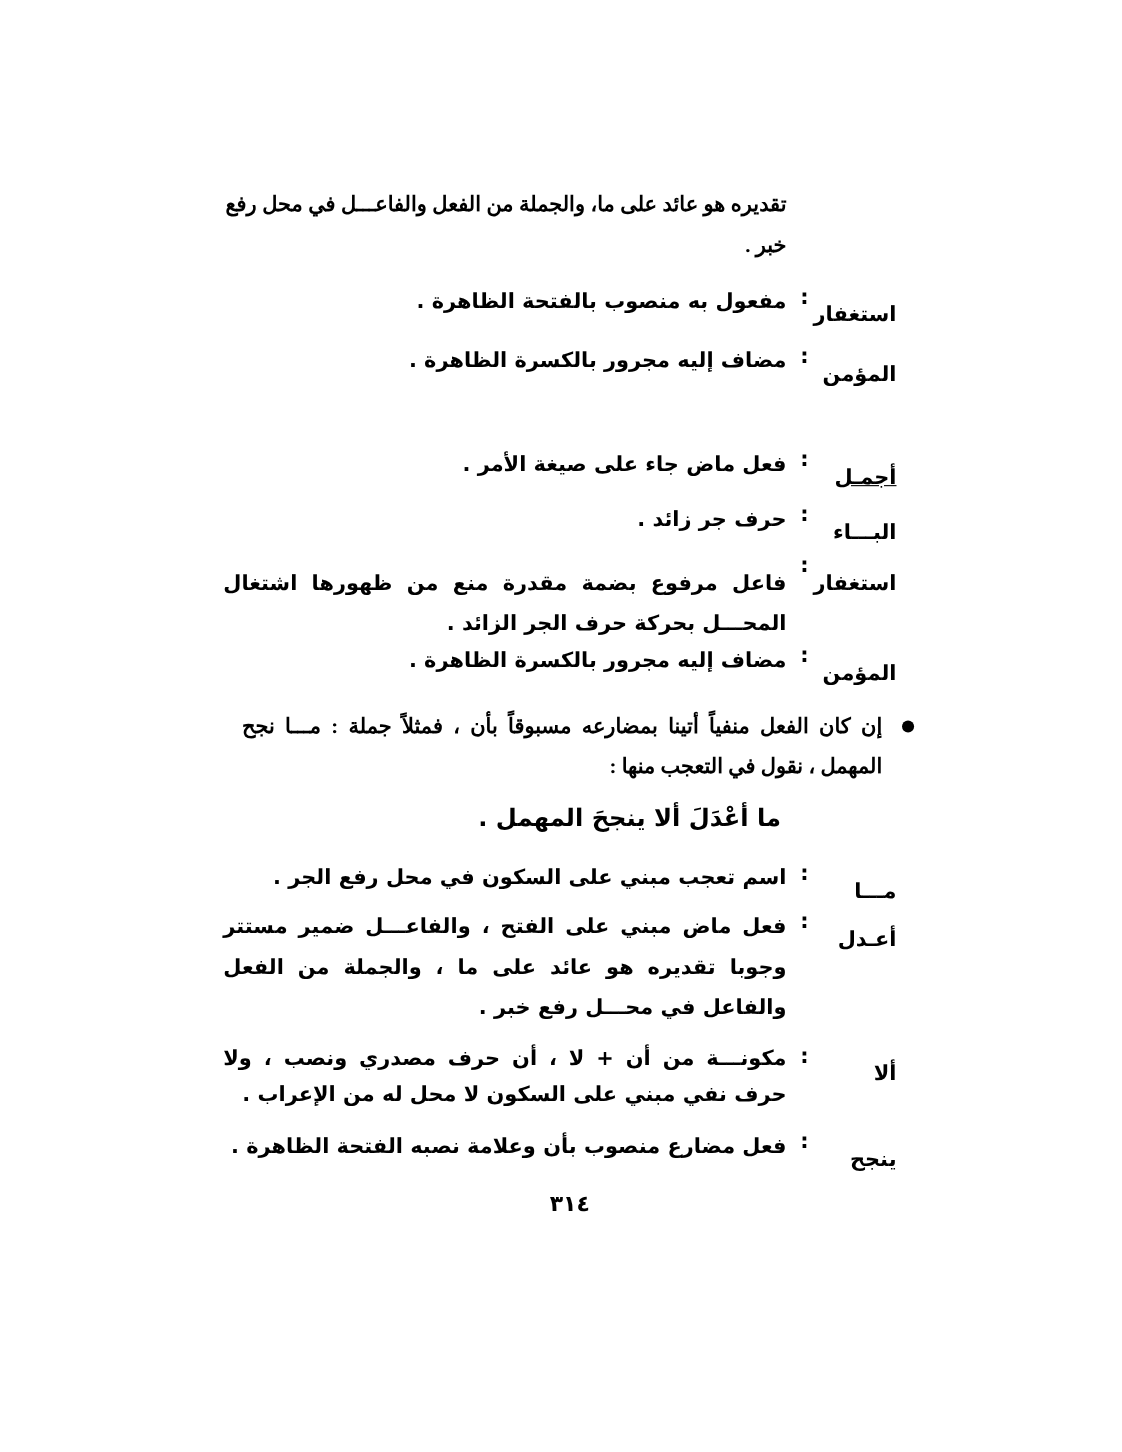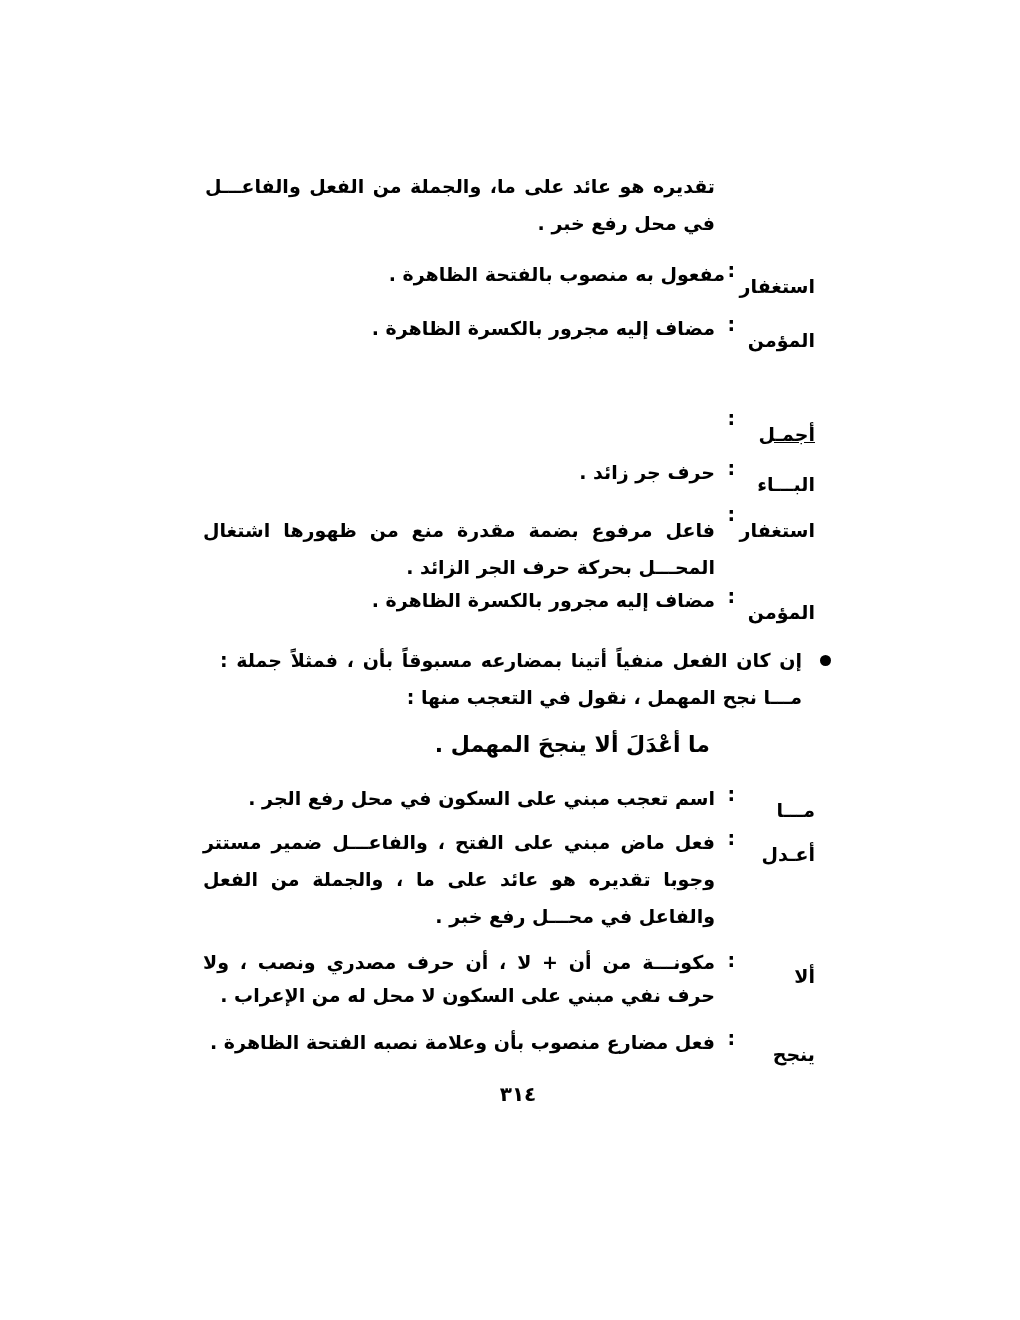--- a/index.html
+++ b/index.html
@@ -62,52 +62,54 @@
       border-radius: 50%;
       background: #000;
     }
     .para {
       position: absolute;
       font-size: 19px;
       font-weight: bold;
       line-height: 37px;
       text-align: justify;
       text-align-last: right;
+      font-family: Liberation Serif, serif;
     }
     .page-number {
       position: absolute;
       left: 0; width: 1020px;
       text-align: center;
       font-size: 20px;
       font-weight: bold;
       direction: ltr;
     }
   </style>
 </head>
 <body>
 
 <div class="page">
 
   <div class="para" style="top:168px; right:305px; width:510px;">تقديره هو عائد على ما، والجملة من الفعل والفاعـــل في محل رفع خبر .</div>
 
   <div class="entry" style="top:256px; right:205px; width:610px; height:40px;">
     <span class="term" style="right:0;">استغفار</span>
     <span class="colon" style="right:80px;">:</span>
-    <span class="def" style="right:90px; width:510px;">مفعول به منصوب بالفتحة الظاهرة .</span>
+    <span class="def" style="right:100px; width:510px;">مفعول به منصوب بالفتحة الظاهرة .</span>
   </div>
   <div class="entry" style="top:310px; right:205px; width:610px; height:40px;">
     <span class="term" style="right:0;">المؤمن</span>
     <span class="colon" style="right:80px;">:</span>
     <span class="def" style="right:100px; width:510px;">مضاف إليه مجرور بالكسرة الظاهرة .</span>
   </div>
 
 
   <div class="entry" style="top:404px; right:205px; width:610px; height:40px;">
     <span class="term" style="right:0;text-decoration:underline;">أجمـل</span>
     <span class="colon" style="right:80px;">:</span>
+    <span class="def" style="right:100px; width:510px;">فعل ماض جاء على صيغة الأمر .</span>
   </div>
   <div class="entry" style="top:454px; right:205px; width:610px; height:40px;">
     <span class="term" style="right:0;">البـــاء</span>
     <span class="colon" style="right:80px;">:</span>
     <span class="def" style="right:100px; width:510px;">حرف جر زائد .</span>
   </div>
   <div class="entry" style="top:500px; right:205px; width:610px; height:80px;">
     <span class="term" style="right:0;">استغفار</span>
     <span class="colon" style="right:80px;">:</span>
     <span class="def" style="right:100px; width:512px;margin-top:12px;">فاعل مرفوع بضمة مقدرة منع من ظهورها اشتغال المحـــل بحركة حرف الجر الزائد .</span>

